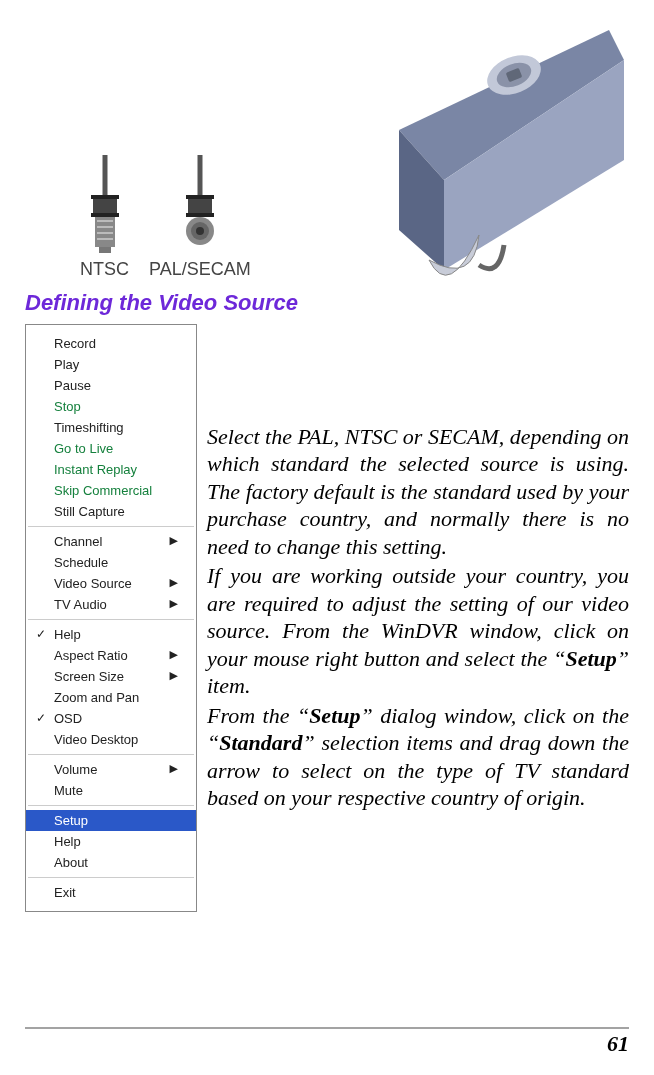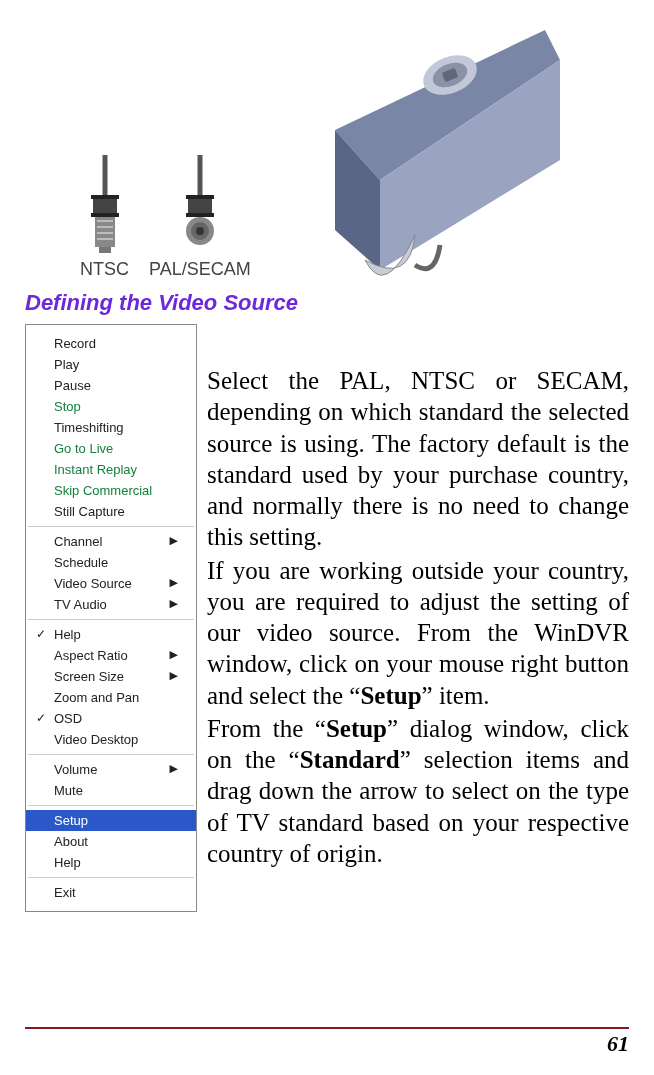--- a/index.html
+++ b/index.html
@@ -13,21 +13,21 @@
   }
   .page {
     padding: 20px 25px 0 25px;
     box-sizing: border-box;
     height: 100%;
     position: relative;
   }
   .top-figures {
     display: flex;
     align-items: flex-end;
-    justify-content: flex-start;
+    justify-content: space-between;
     gap: 44px;
     margin-bottom: 10px;
   }
   .antenna-fig {
     display: flex;
     align-items: flex-end;
     gap: 20px;
     margin-left: 55px;
   }
   .antenna {
@@ -91,37 +91,38 @@
   }
   .menu-item.highlight {
     background: #2a58c8;
     color: #fff;
   }
   .menu-sep {
     border-top: 1px solid #ccc;
     margin: 4px 2px;
   }
   .body-text {
-    font-size: 25px;
+    font-size: 22px;
     line-height: 1.25;
     text-align: justify;
     flex: 1;
+    font-style: italic;
   }
   .body-text p {
     margin: 0 0 2px 0;
   }
   .body-text b {
     font-weight: bold;
   }
   .footer {
     position: absolute;
     bottom: 18px;
     right: 25px;
     left: 25px;
-    border-top: 2px solid #7f1d1d;
+    border-top: 2px solid #a3a3a3;
     text-align: right;
     font-weight: bold;
     font-style: italic;
     font-size: 22px;
     padding-top: 2px;
   }
 </style>
 </head>
 <body>
 
@@ -199,22 +200,22 @@
           <div class="menu-item"><span>Aspect Ratio</span><span class="submenu-arrow">▶</span></div>
           <div class="menu-item"><span>Screen Size</span><span class="submenu-arrow">▶</span></div>
           <div class="menu-item"><span>Zoom and Pan</span></div>
           <div class="menu-item"><span class="checkmark">✓</span><span>OSD</span></div>
           <div class="menu-item"><span>Video Desktop</span></div>
           <div class="menu-sep"></div>
           <div class="menu-item"><span>Volume</span><span class="submenu-arrow">▶</span></div>
           <div class="menu-item"><span>Mute</span></div>
           <div class="menu-sep"></div>
           <div class="menu-item highlight"><span>Setup</span></div>
+          <div class="menu-item"><span>Help</span></div>
           <div class="menu-item"><span>About</span></div>
-          <div class="menu-item"><span>Help</span></div>
           <div class="menu-sep"></div>
           <div class="menu-item"><span>Exit</span></div>
         </div>
     </div>
 
     <div class="body-text">
       <p><span>Select the PAL, NTSC or SECAM, depending on which standard the selected source is using. The factory default is the standard used by your purchase country, and normally there is no need to change this setting.</span></p>
       <p><span>If you are working outside your country, you are required to adjust the setting of our video source. From the WinDVR window, click on your mouse right button and select the “</span><b>Setup</b><span>” item.</span></p>
       <p><span>From the “</span><b>Setup</b><span>” dialog window, click on the “</span><b>Standard</b><span>” selection items and drag down the arrow to select on the type of TV standard based on your respective country of origin.</span></p>
     </div>

